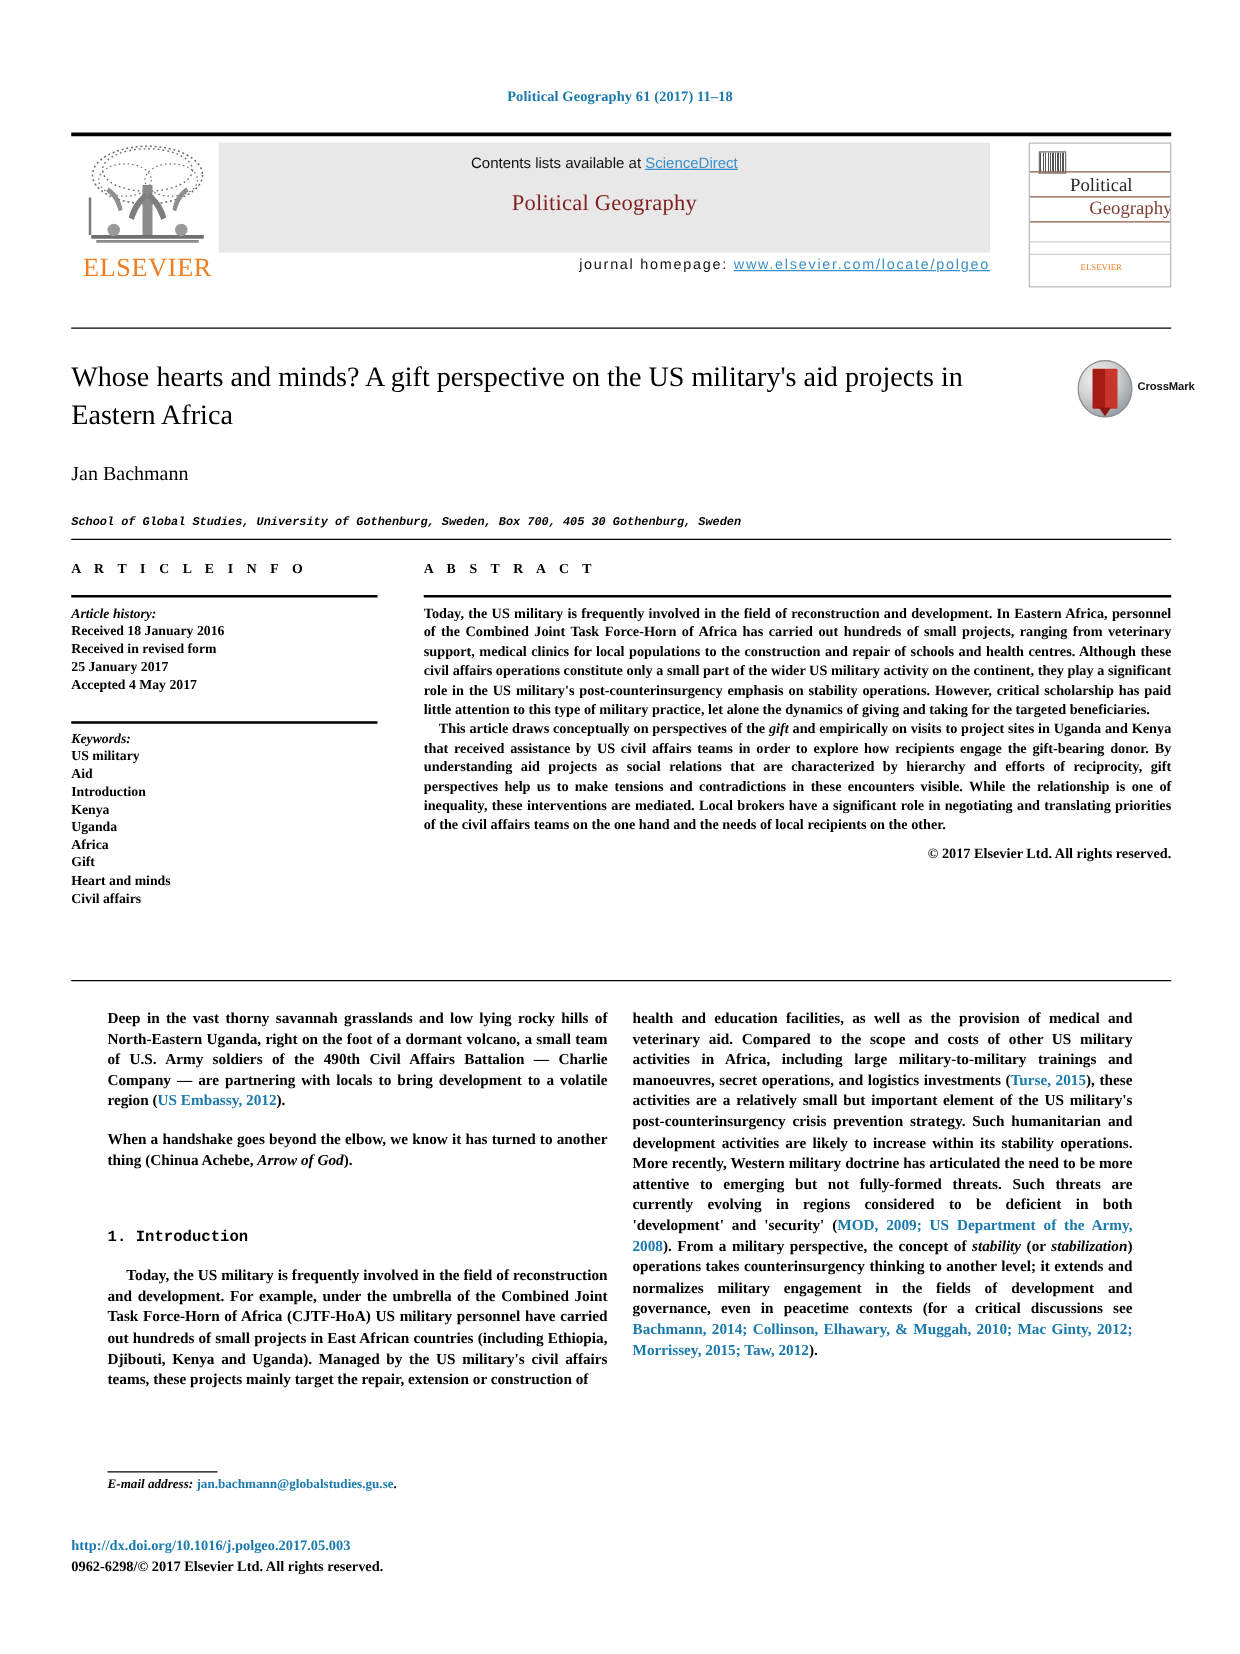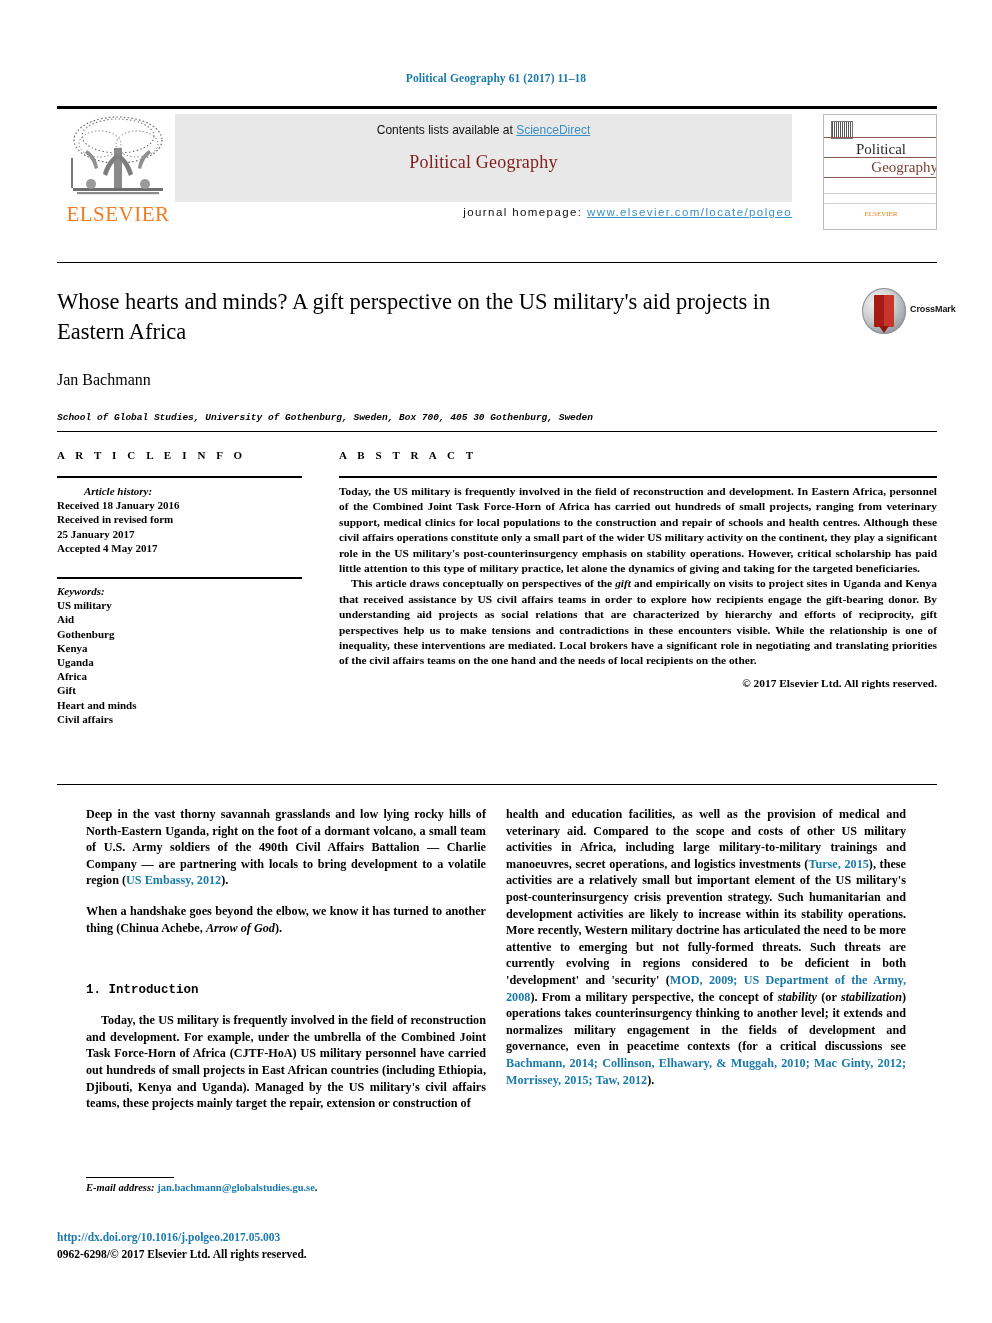--- a/index.html
+++ b/index.html
@@ -262,21 +262,21 @@
   .info-block {
     position: absolute;
     left: 57px; top: 484px;
     width: 245px;
     font-family: "Liberation Serif", serif;
     font-size: 11px;
     line-height: 14.2px;
     font-weight: bold;
     color: #000;
   }
-  .info-block .lbl { font-style: italic; margin-left: 27px; }
+  .info-block .lbl { font-style: italic; }
 
   .info-rule-2 {
     position: absolute;
     left: 57px; top: 577px;
     width: 245px; height: 2px; background:#000;
   }
   .kw-block {
     position: absolute;
     left: 57px; top: 584px;
     width: 245px;
@@ -468,21 +468,21 @@
     <div>25 January 2017</div>
     <div>Accepted 4 May 2017</div>
   </div>
 
   <div class="info-rule-2"></div>
 
   <div class="kw-block">
     <div class="lbl">Keywords:</div>
     <div>US military</div>
     <div>Aid</div>
-    <div>Gothenburg</div>
+    <div>Introduction</div>
     <div>Kenya</div>
     <div>Uganda</div>
     <div>Africa</div>
     <div>Gift</div>
     <div>Heart and minds</div>
     <div>Civil affairs</div>
   </div>
 
   <div class="abstract">
     <p><span>Today, the US military is frequently involved in the field of reconstruction and development. In Eastern Africa, personnel of the Combined Joint Task Force-Horn of Africa has carried out hundreds of small projects, ranging from veterinary support, medical clinics for local populations to the construction and repair of schools and health centres. Although these civil affairs operations constitute only a small part of the wider US military activity on the continent, they play a significant role in the US military's post-counterinsurgency emphasis on stability operations. However, critical scholarship has paid little attention to this type of military practice, let alone the dynamics of giving and taking for the targeted beneficiaries.</span></p>

